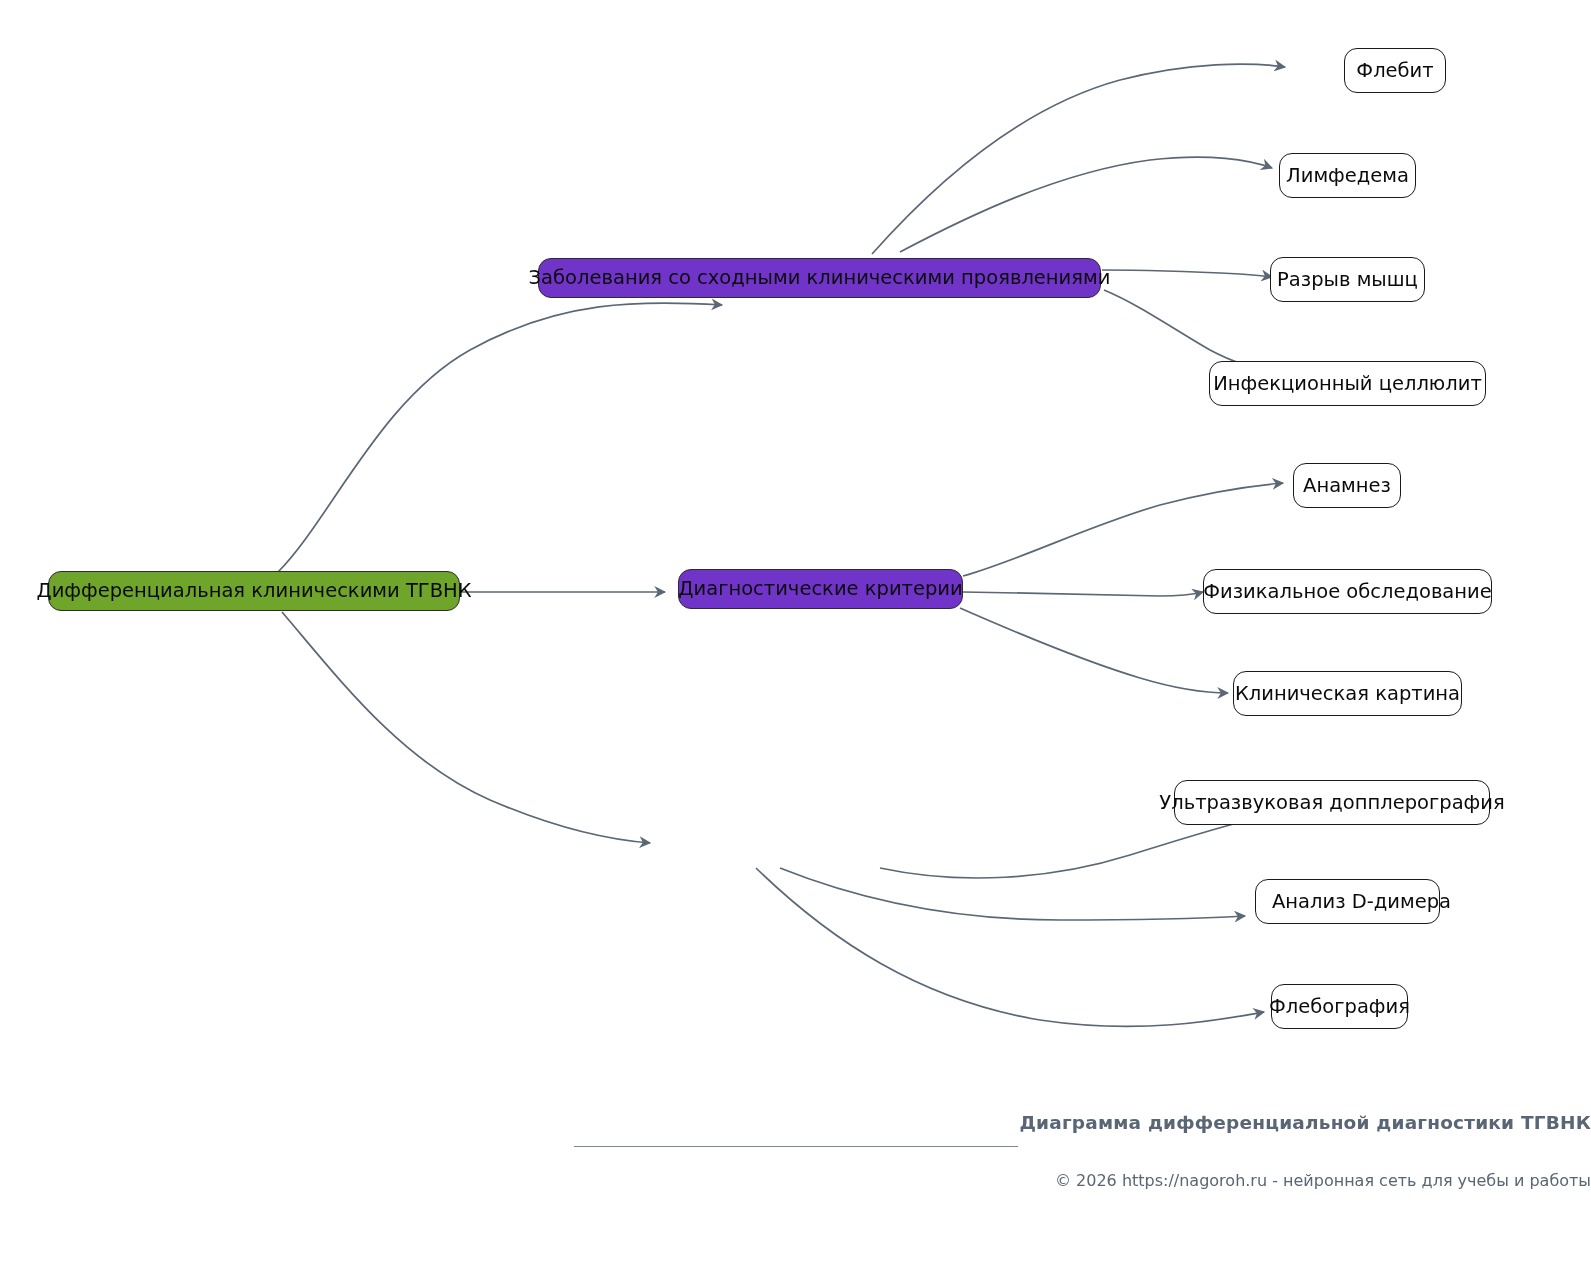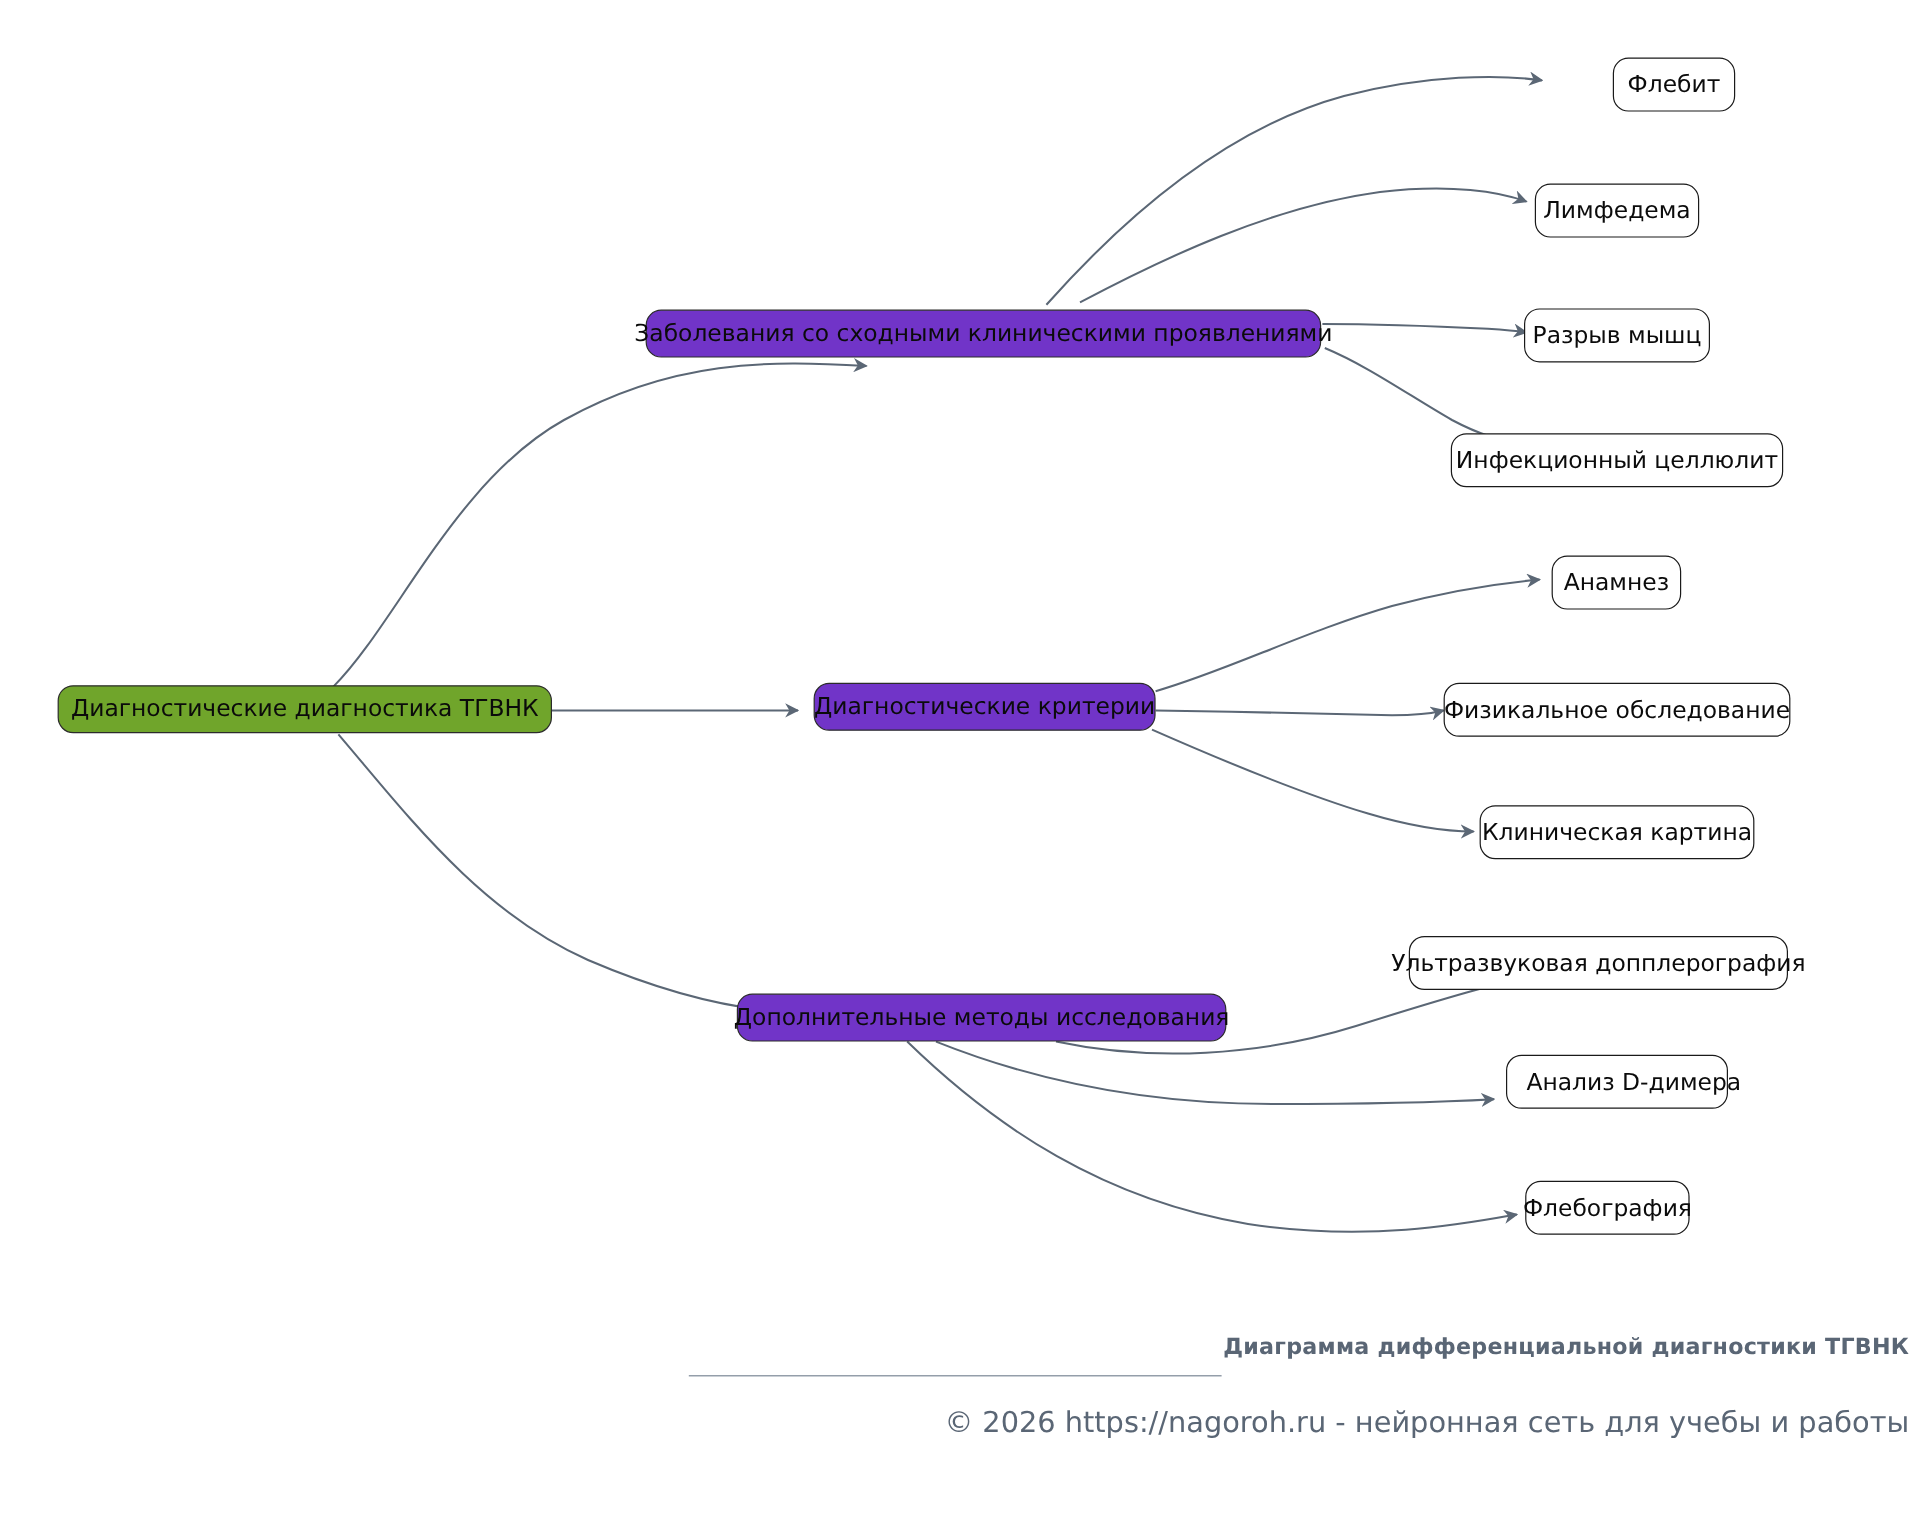--- a/index.html
+++ b/index.html
@@ -71,21 +71,21 @@
     letter-spacing: 0.2px;
   }
   .footer-rule {
     width: 444px;
     height: 0;
     border-top: 1.6px solid #7b8796;
     margin: 13px auto 0 auto;
   }
   .footer-copy {
     font-family: "DejaVu Sans", "Liberation Sans", sans-serif;
-    font-size: 24px;
+    font-size: 16px;
     color: #5a6675;
     margin-top: 24px;
   }
 </style>
 </head>
 <body>
 
 <div id="canvas">
 
   <svg id="edges" viewBox="0 0 1591 1283" xmlns="http://www.w3.org/2000/svg">
@@ -112,21 +112,21 @@
       <path d="M 963,592 C 1030,593 1110,595 1160,596 C 1180,596 1195,594 1203,592"></path>
       <path d="M 960,608 C 1010,630 1080,660 1140,678 C 1180,690 1210,693 1228,693"></path>
 
       <path d="M 880,868 C 960,885 1050,880 1130,855 C 1210,830 1260,815 1292,812"></path>
       <path d="M 780,868 C 860,900 950,920 1060,920 C 1150,920 1210,918 1245,916"></path>
       <path d="M 756,868 C 830,940 920,1000 1040,1020 C 1140,1035 1220,1020 1264,1012"></path>
     </g>
   </svg>
 
   <div class="node node-root" style="left:48px; top:571px; width:412px; height:40px;">
-    <span>Диагностические диагностика ТГВНК</span>
+    <span>Дифференциальная клиническими ТГВНК</span>
   </div>
 
   <div class="node node-branch" style="left:538px; top:258px; width:563px; height:40px;">
     <span>Заболевания со сходными клиническими проявлениями</span>
   </div>
 
   <div class="node node-leaf" style="left:1296px; top:48px; width:102px; height:45px;margin-left:48px;">
     <span>Флебит</span>
   </div>
 
@@ -151,23 +151,20 @@
   </div>
 
   <div class="node node-leaf" style="left:1203px; top:569px; width:289px; height:45px;">
     <span>Физикальное обследование</span>
   </div>
 
   <div class="node node-leaf" style="left:1233px; top:671px; width:229px; height:45px;">
     <span>Клиническая картина</span>
   </div>
 
-  <div class="node node-branch" style="left:614px; top:828px; width:408px; height:40px;">
-    <span>Дополнительные методы исследования</span>
-  </div>
 
   <div class="node node-leaf" style="left:1174px; top:780px; width:316px; height:45px;">
     <span>Ультразвуковая допплерография</span>
   </div>
 
   <div class="node node-leaf" style="left:1255px; top:879px; width:185px; height:45px;padding-left:28px;">
     <span>Анализ D-димера</span>
   </div>
 
   <div class="node node-leaf" style="left:1271px; top:984px; width:137px; height:45px;">

